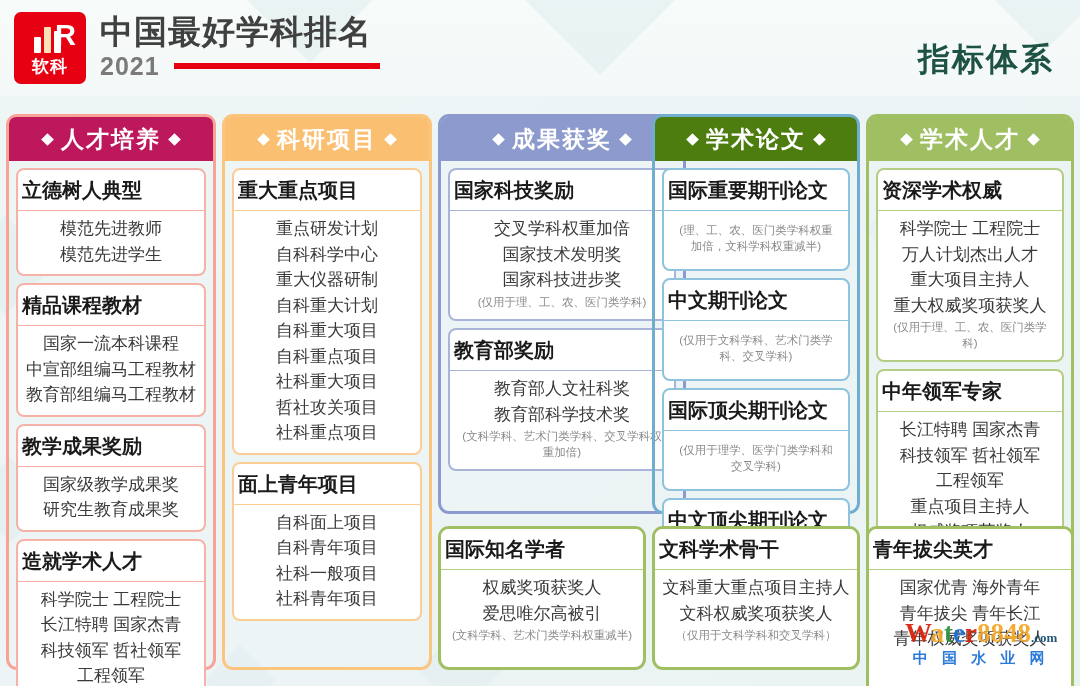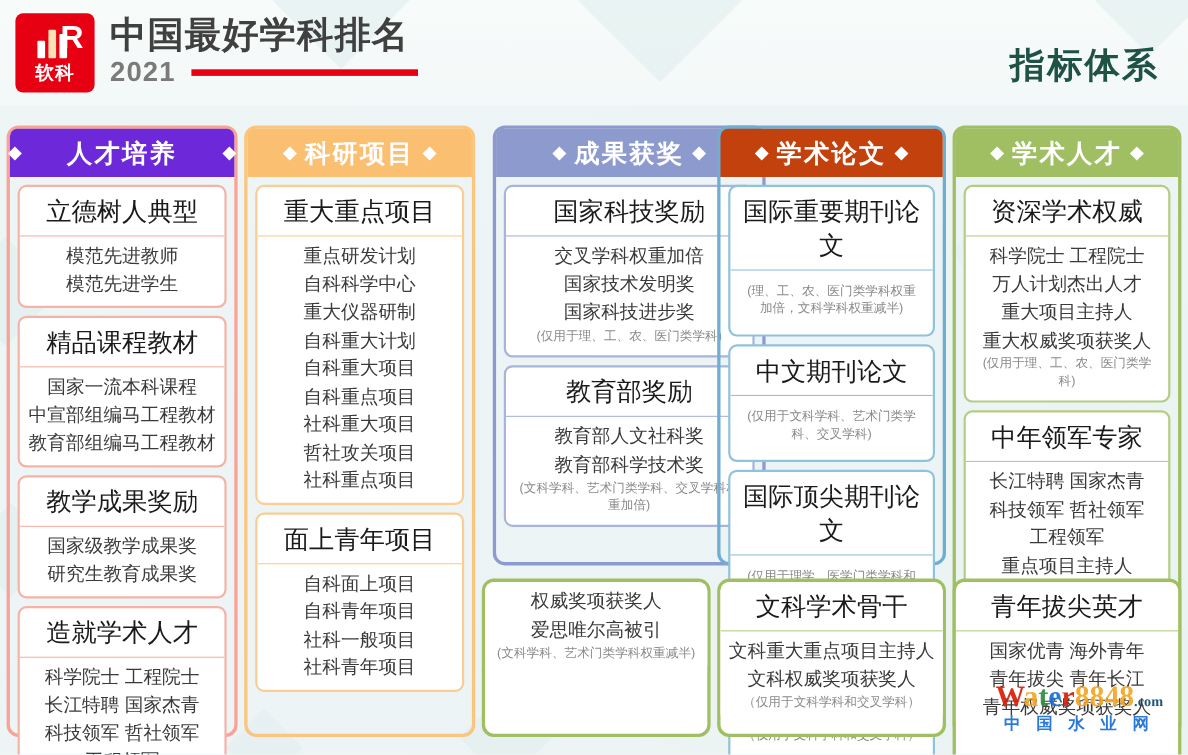--- a/index.html
+++ b/index.html
@@ -62,37 +62,37 @@
   .col { position:absolute; top:18px; border:3px solid; border-radius:11px;
          padding:0; }
   .col-head { height:44px; border-radius:7px 7px 0 0; color:#fff;
               font-size:23px; font-weight:bold; letter-spacing:2px;
               display:flex; align-items:center; justify-content:center; gap:9px; }
   .dia { width:9px; height:9px; background:#fff; transform:rotate(45deg);
          display:inline-block; }
   .col-body { padding:7px; display:flex; flex-direction:column; gap:7px; }
 
   .card { background:#fff; border:2px solid; border-radius:8px; overflow:hidden; }
-  .card-title { font-size:23px; font-weight:normal; color:#1a1a1a;
-                text-align:center; padding:7px 4px 6px; border-bottom:1.5px solid; }
+  .card-title { font-size:20px; font-weight:bold; color:#1a1a1a;
+                padding:7px 4px 6px; border-bottom:1.5px solid; }
   .card-items { padding:5px 4px 7px; text-align:center; }
   .card-items .it { font-size:17px; color:#3a3a3a; line-height:1.5;
                     white-space:nowrap; }
   .note { font-size:11.5px; color:#8a8a8a; line-height:1.35; padding:2px 6px 2px;
           text-align:center; }
   .card.note-only .note { padding:7px 7px 8px; }
 
   
-  .c1 { border-color:#f9a296; } .c1 .col-head{ background:#6d28d9;justify-content:space-between; }
+  .c1 { border-color:#f9a296; } .c1 .col-head{ background:#be185d; }
   .c1 .card{ border-color:#f7b2a8; } .c1 .card-title{ border-bottom-color:#f7b2a8; }
   .c2 { border-color:#fbc57e; } .c2 .col-head{ background:#fbbf72; }
   .c2 .card{ border-color:#fbcd92; } .c2 .card-title{ border-bottom-color:#fbcd92; }
   .c3 { border-color:#8d9acd; } .c3 .col-head{ background:#8d9acd; }
   .c3 .card{ border-color:#a9b4da; } .c3 .card-title{ border-bottom-color:#a9b4da; }
-  .c4 { border-color:#6faed1; } .c4 .col-head{ background:#c2410c; }
+  .c4 { border-color:#6faed1; } .c4 .col-head{ background:#4d7c0f; }
   .c4 .card{ border-color:#8fc2dd; } .c4 .card-title{ border-bottom-color:#8fc2dd; }
   .c5 { border-color:#9fbf62; } .c5 .col-head{ background:#9fbf62; }
   .c5 .card{ border-color:#b3cd83; } .c5 .card-title{ border-bottom-color:#b3cd83; }
 
   .bottombox { position:absolute; border:3px solid #9fbf62; border-radius:11px;
                background:#fff; padding:0; }
   .bottombox .card { border:none; }
   .bottombox .card-title { border-bottom:1.5px solid #b3cd83; }
 
   
@@ -208,21 +208,21 @@
           <div class="card-title">面上青年项目</div>
           <div class="card-items">
             <div class="it">自科面上项目</div>
             <div class="it">自科青年项目</div>
             <div class="it">社科一般项目</div>
             <div class="it">社科青年项目</div>
           </div>
         </div>
       </div>
     </div>
-    <div class="col c3" style="left: 448px; width: 248px; height: 400px;">
+    <div class="col c3" style="left: 438px; width: 248px; height: 400px;">
       <div class="col-head">
         <span class="dia"></span>
         <span>成果获奖</span>
         <span class="dia"></span>
       </div>
       <div class="col-body">
         <div class="card">
           <div class="card-title">国家科技奖励</div>
           <div class="card-items">
             <div class="it">交叉学科权重加倍</div>
@@ -298,20 +298,21 @@
             <div class="it">科技领军  哲社领军</div>
             <div class="it">工程领军</div>
             <div class="it">重点项目主持人</div>
             <div class="it">权威奖项获奖人</div>
           </div>
         </div>
       </div>
     </div>
     <div class="bottombox" style="left: 438px; width: 208px; top: 430px; height: 144px;">
       <div class="card">
+        <div class="card-title">国际知名学者</div>
         <div class="card-items">
           <div class="it">权威奖项获奖人</div>
           <div class="it">爱思唯尔高被引</div>
           <div class="note">(文科学科、艺术门类学科权重减半)</div>
         </div>
       </div>
     </div>
     <div class="bottombox" style="left: 652px; width: 208px; top: 430px; height: 144px;">
       <div class="card">
         <div class="card-title">文科学术骨干</div>

